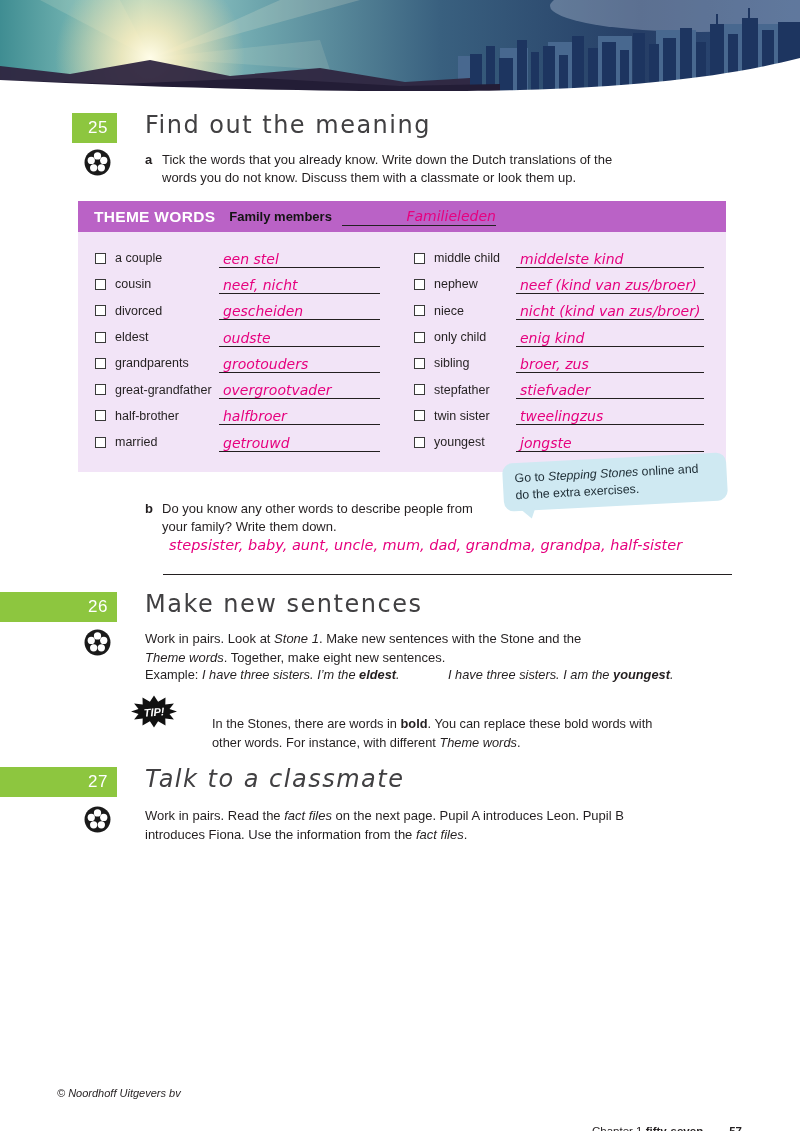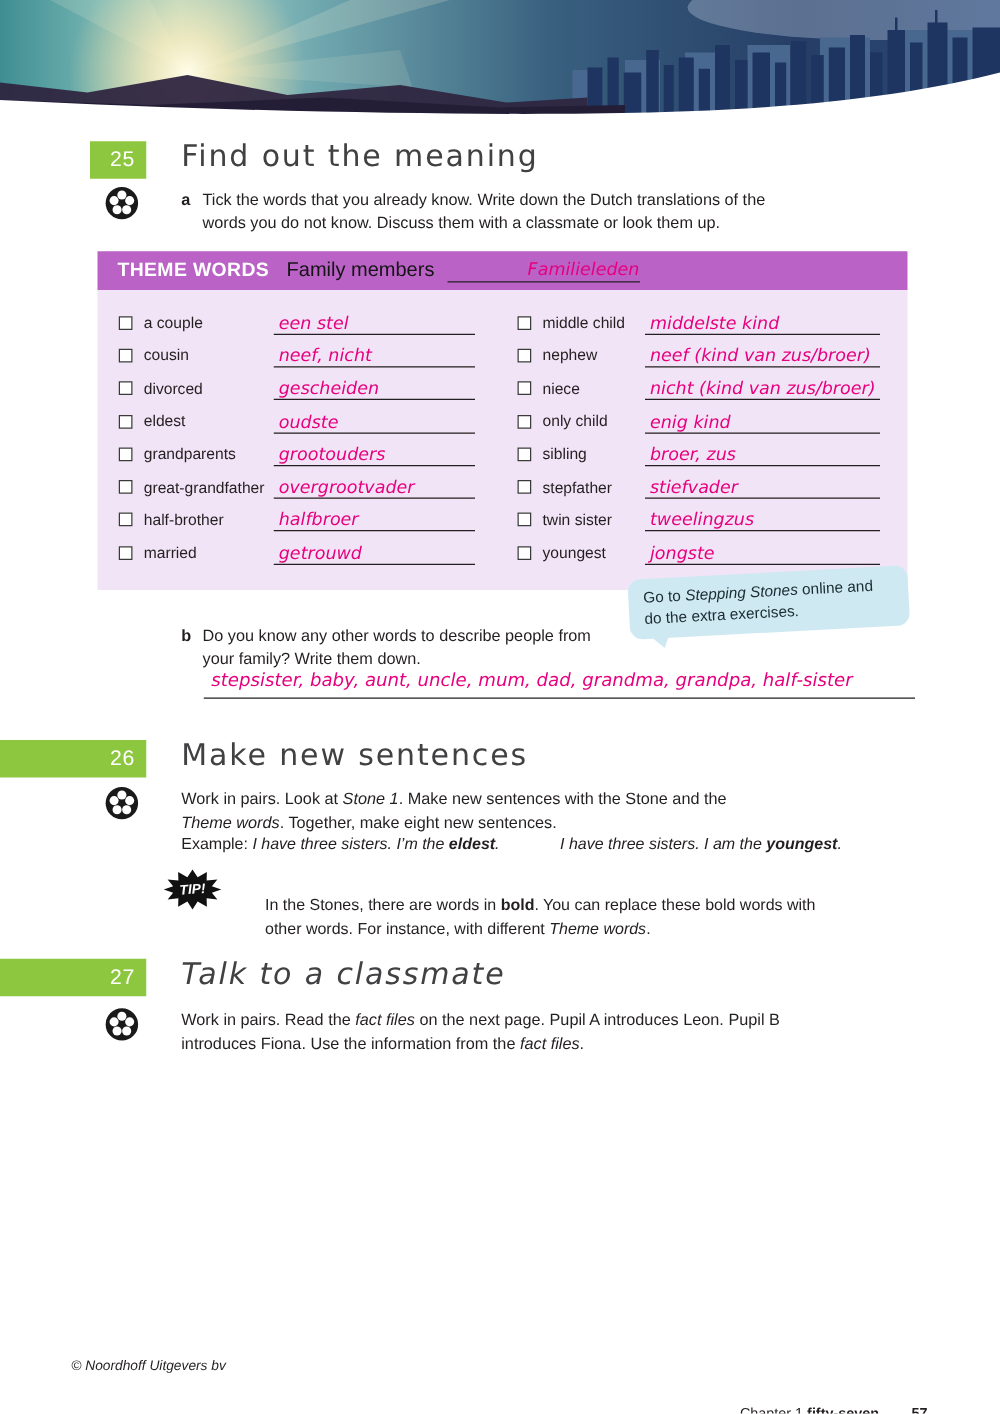--- a/index.html
+++ b/index.html
@@ -31,21 +31,21 @@
 
   .seg-n{font-style:normal;font-weight:normal;}
   .seg-i{font-style:italic;}
   .seg-b{font-weight:bold;}
   .seg-bi{font-weight:bold;font-style:italic;}
 
   
   .twbox{position:absolute;left:78px;top:201px;width:648px;}
   .twhead{height:31px;background:#ba62c6;display:flex;align-items:center;}
   .twhead .twlabel{color:#ffffff;font-weight:bold;font-size:15.5px;padding-left:16px;letter-spacing:.3px;}
-  .twhead .twtitle{color:#141414;font-size:16px;margin-left:14px;}
+  .twhead .twtitle{color:#141414;font-size:13px;margin-left:14px;font-weight:bold;}
   .twhead .twans{margin-left:10px;width:150px;border-bottom:1.3px solid #222;
                  color:#e6007e;font-style:italic;font-size:14px;padding:0 0 1px 4px;
                  font-family:"DejaVu Sans",sans-serif;text-align:right;}
   .twbody{display:flex;background:#f2e4f7;padding:13px 0 17px 0;}
   .twcol{width:324px;}
   .tw-row{display:flex;align-items:center;height:26.3px;}
   .tw-checkbox{width:9px;height:9px;border:1.2px solid #3a3a3a;background:#fff;flex:none;}
   #tw-left .tw-checkbox{margin-left:17px;}
   #tw-right .tw-checkbox{margin-left:12px;}
   .tw-label{margin-left:9px;font-size:12.5px;color:#231f20;flex:none;}
@@ -59,21 +59,21 @@
   
   .bubble{position:absolute;left:503px;top:458px;width:200px;background:#cfe9f2;
           border-radius:10px;transform:rotate(-3deg);padding:7px 12px 8px;
           font-size:12.3px;line-height:1.35;color:#1c2b33;}
   .bubble:after{content:"";position:absolute;left:16px;bottom:-8px;width:0;height:0;
           border-left:11px solid transparent;border-right:4px solid transparent;
           border-top:10px solid #cfe9f2;}
 
   
   .writeline{position:absolute;left:163px;top:536px;width:563px;
-             border-bottom:1.3px solid #231f20;padding:0 0 4px 6px;}
+             border-bottom:1.3px solid #231f20;padding:0 0 20px 6px;}
   .writeline span{color:#e6007e;font-style:italic;font-size:14.5px;
                   font-family:"DejaVu Sans",sans-serif;}
 
   
   .example{position:absolute;left:145px;top:667px;width:610px;display:flex;font-size:12.8px;}
   .example .p1{width:303px;flex:none;}
 
   
   .tipstar{position:absolute;left:130px;top:694px;width:48px;height:35px;}
   .tipstar .tiplabel{position:absolute;left:0;top:0;width:48px;height:35px;display:flex;

